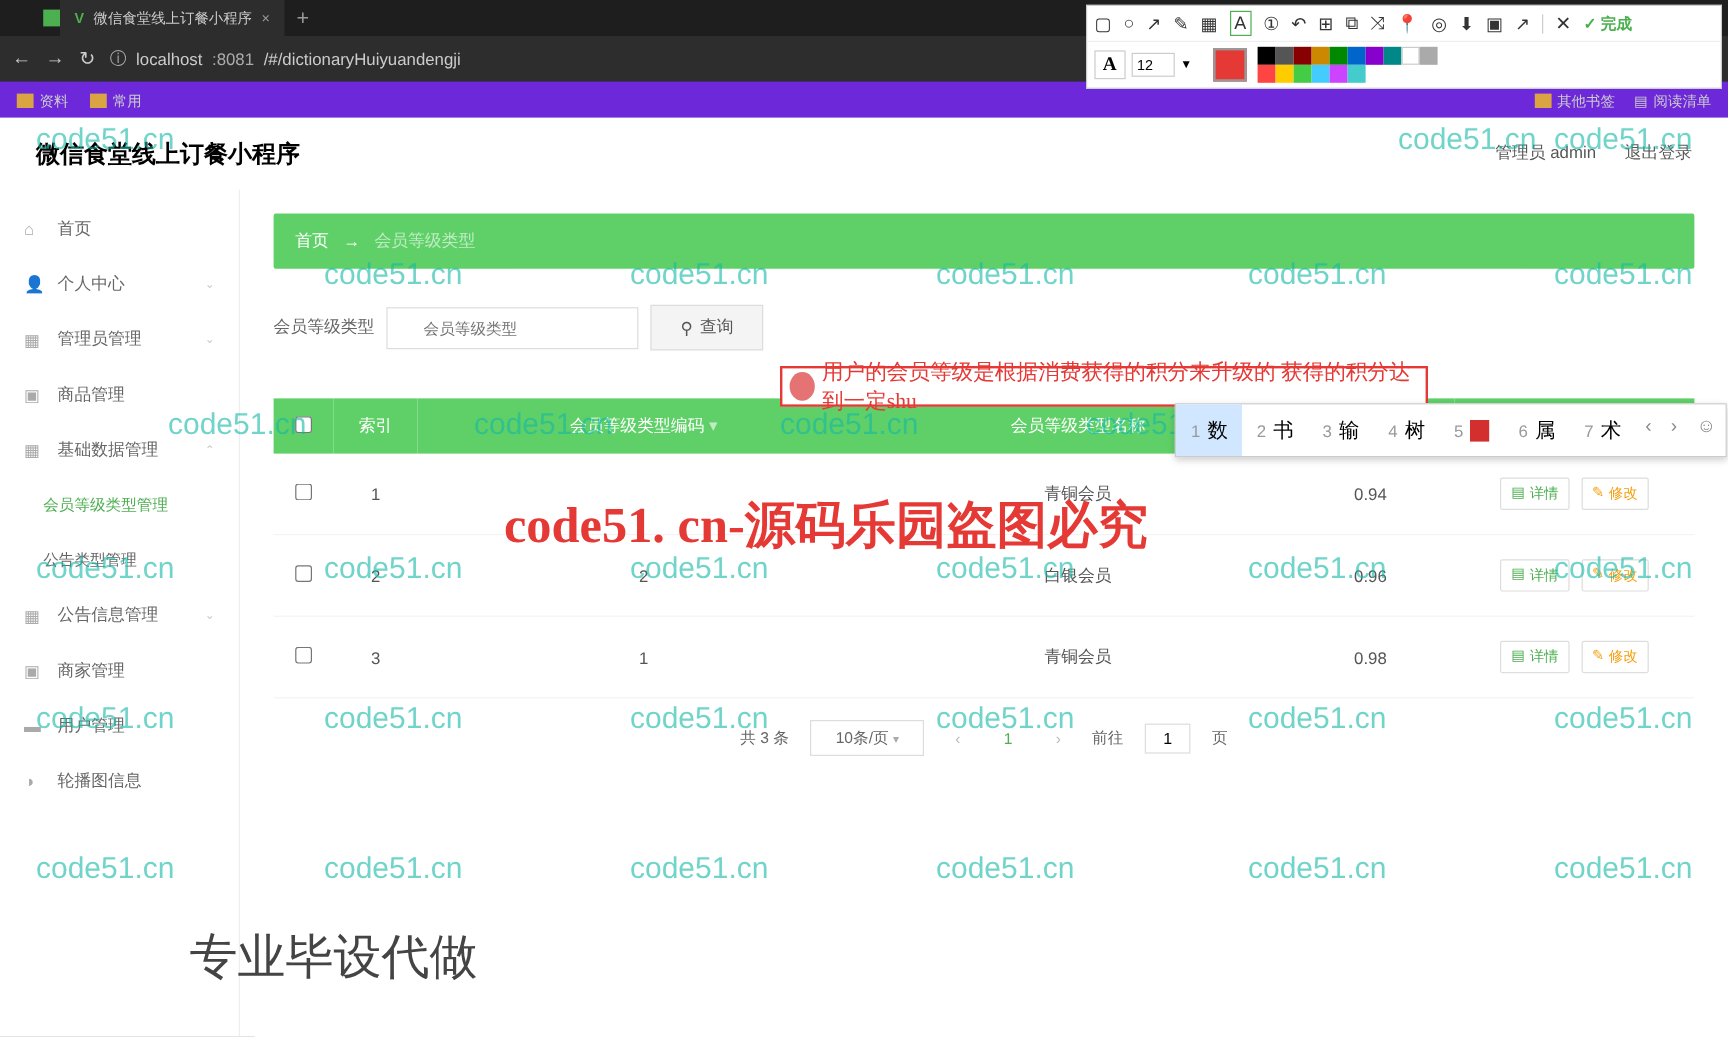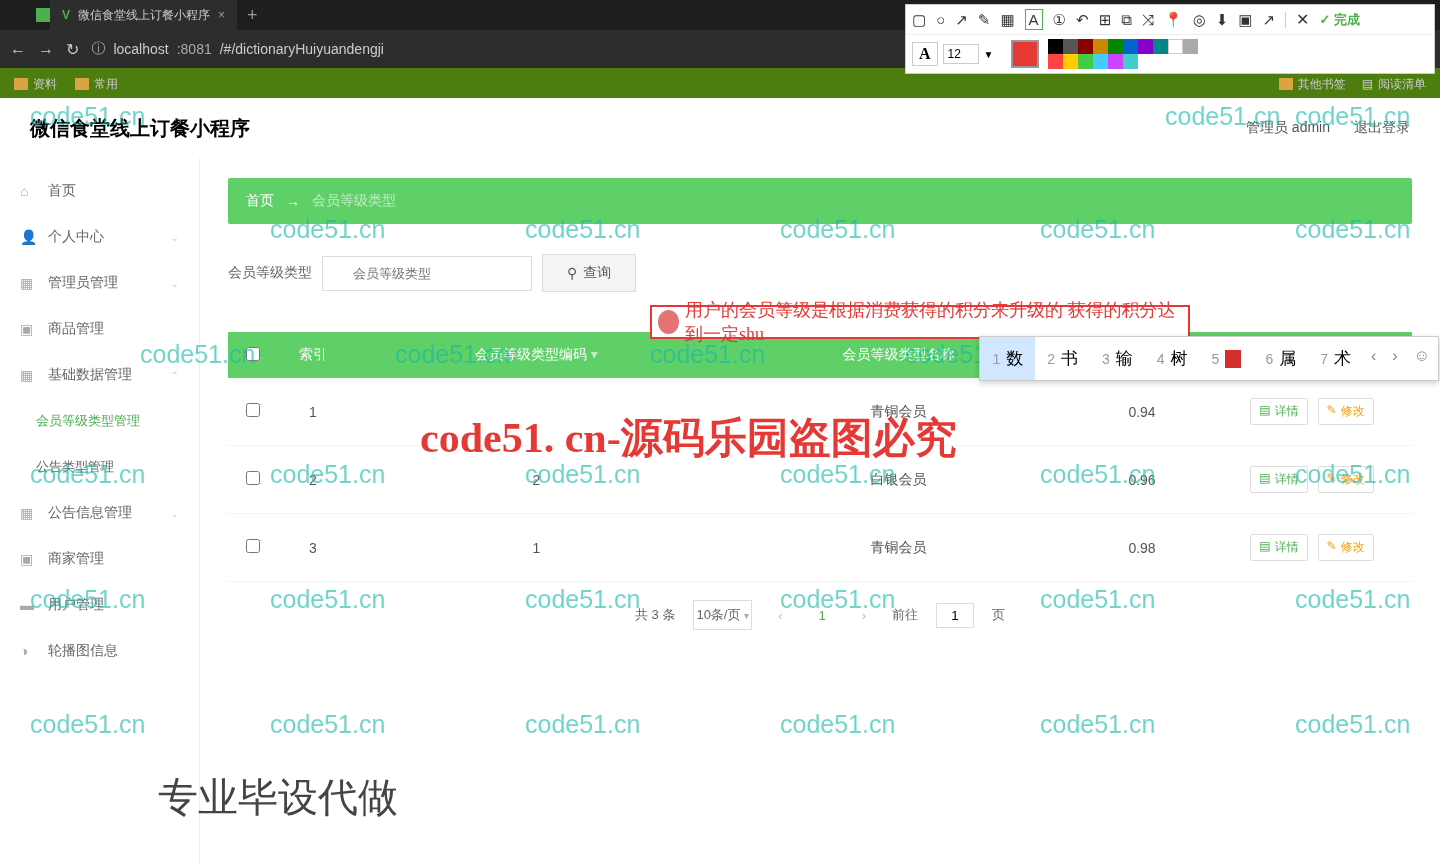--- a/index.html
+++ b/index.html
@@ -12,21 +12,21 @@
 .tab-icon { width: 14px; height: 14px; background: #4caf50; display: inline-block; }
 .tab-close { color: #999; cursor: pointer; }
 .new-tab { color: #999; padding: 0 10px; font-size: 18px; }
 .nav-bar { height: 38px; display: flex; align-items: center; padding: 0 10px; gap: 12px; background: #2d2d2d; }
 .nav-icon { font-size: 16px; color: #ccc; }
 .url-bar { flex: 1; display: flex; align-items: center; gap: 8px; color: #aaa; font-size: 14px; }
 .url-path { color: #ccc; }
 .mode-badge { background: #333; padding: 2px 8px; border-radius: 4px; font-size: 12px; display: flex; align-items: center; gap: 4px; }
 .mode-icon { width: 16px; height: 16px; background: #ddd; border-radius: 50%; display: inline-block; }
 .update-btn { color: #4caf50; font-size: 12px; padding: 2px 8px; }
-.bookmark-bar { height: 32px; display: flex; align-items: center; padding: 0 14px; gap: 18px; font-size: 12px; background: #4d7c0f; }
+.bookmark-bar { height: 32px; display: flex; align-items: center; padding: 0 14px; gap: 18px; font-size: 12px; background: #6d28d9; }
 .bm-item { display: flex; align-items: center; gap: 5px; color: #ccc; }
 .bm-folder { width: 14px; height: 12px; background: #d9a441; display: inline-block; }
 .bm-right { margin-left: auto; display: flex; gap: 16px; align-items: center; }
 
 
 .shot-toolbar { position: absolute; top: 4px; right: 5px; width: 530px; background: #fff; border: 1px solid #ccc; z-index: 50; }
 .tool-row1 { display: flex; padding: 4px 6px; gap: 10px; align-items: center; border-bottom: 1px solid #eee; }
 .tool-icon { font-size: 15px; color: #333; }
 .tool-done { color: #4caf50; font-weight: bold; font-size: 13px; }
 .tool-x { color: #333; }
@@ -77,21 +77,21 @@
 
 .table { width: 100%; border-collapse: collapse; margin-top: 20px; }
 .table th { background: #5fd068; color: #fff; padding: 14px 8px; font-size: 14px; font-weight: normal; text-align: center; }
 .table td { padding: 20px 8px; font-size: 14px; text-align: center; color: #555; border-bottom: 1px solid #f3f3f3; }
 .chk { width: 14px; height: 14px; }
 .act-btn { padding: 4px 8px; border: 1px solid #ddd; border-radius: 2px; font-size: 12px; display: inline-flex; gap: 4px; cursor: pointer; margin: 0 3px; background: #fff; }
 .act-btn.detail { color: #4caf50; }
 .act-btn.edit { color: #f59e0b; }
 
 .pagination { display: flex; align-items: center; justify-content: center; gap: 18px; padding: 18px 0; font-size: 13px; color: #666; }
-.page-sel { padding: 5px 2px; border: 1px solid #ddd; }
+.page-sel { padding: 5px 20px; border: 1px solid #ddd; }
 .page-btn { padding: 4px 8px; color: #bbb; cursor: pointer; }
 .page-num { color: #4caf50; padding: 4px 10px; }
 .page-input { width: 38px; padding: 4px; border: 1px solid #ddd; text-align: center; }
 
 
 .wm { position: absolute; font-size: 25px; color: #14b8a6; font-weight: 500; pointer-events: none; z-index: 1; opacity: 0.6; }
 .wm-red { position: absolute; font-size: 42px; color: #e53935; font-weight: bold; z-index: 15; pointer-events: none; font-family: "SimSun", serif; }
 .wm-black { position: absolute; font-size: 40px; color: #444; font-weight: normal; z-index: 15; pointer-events: none; }
 </style>
 </head>

